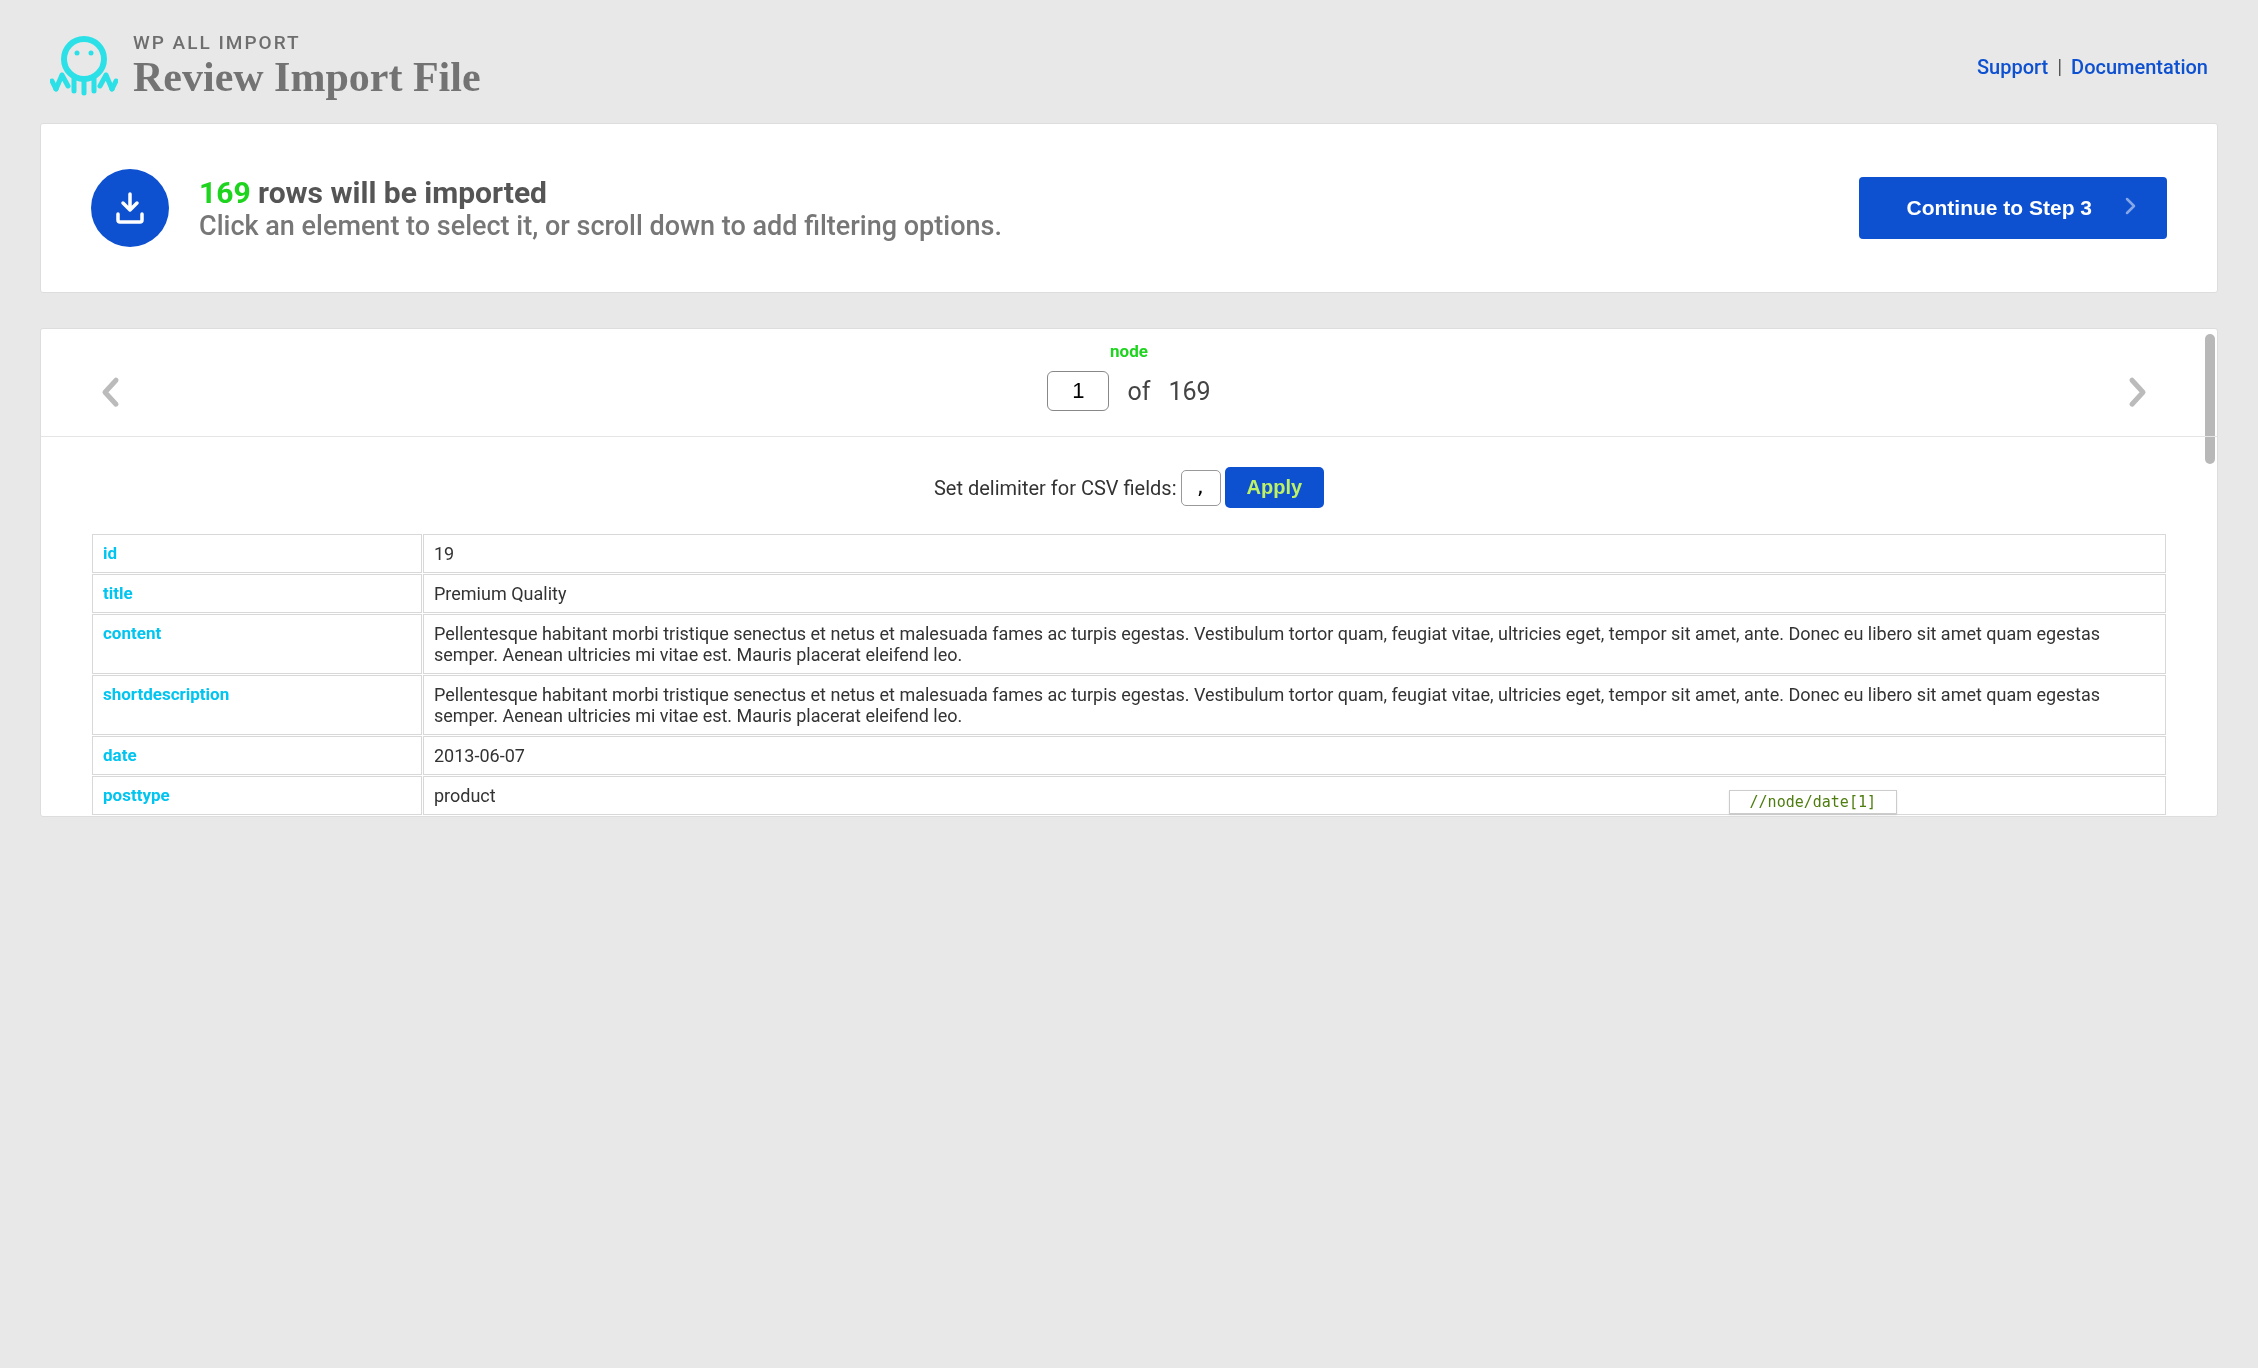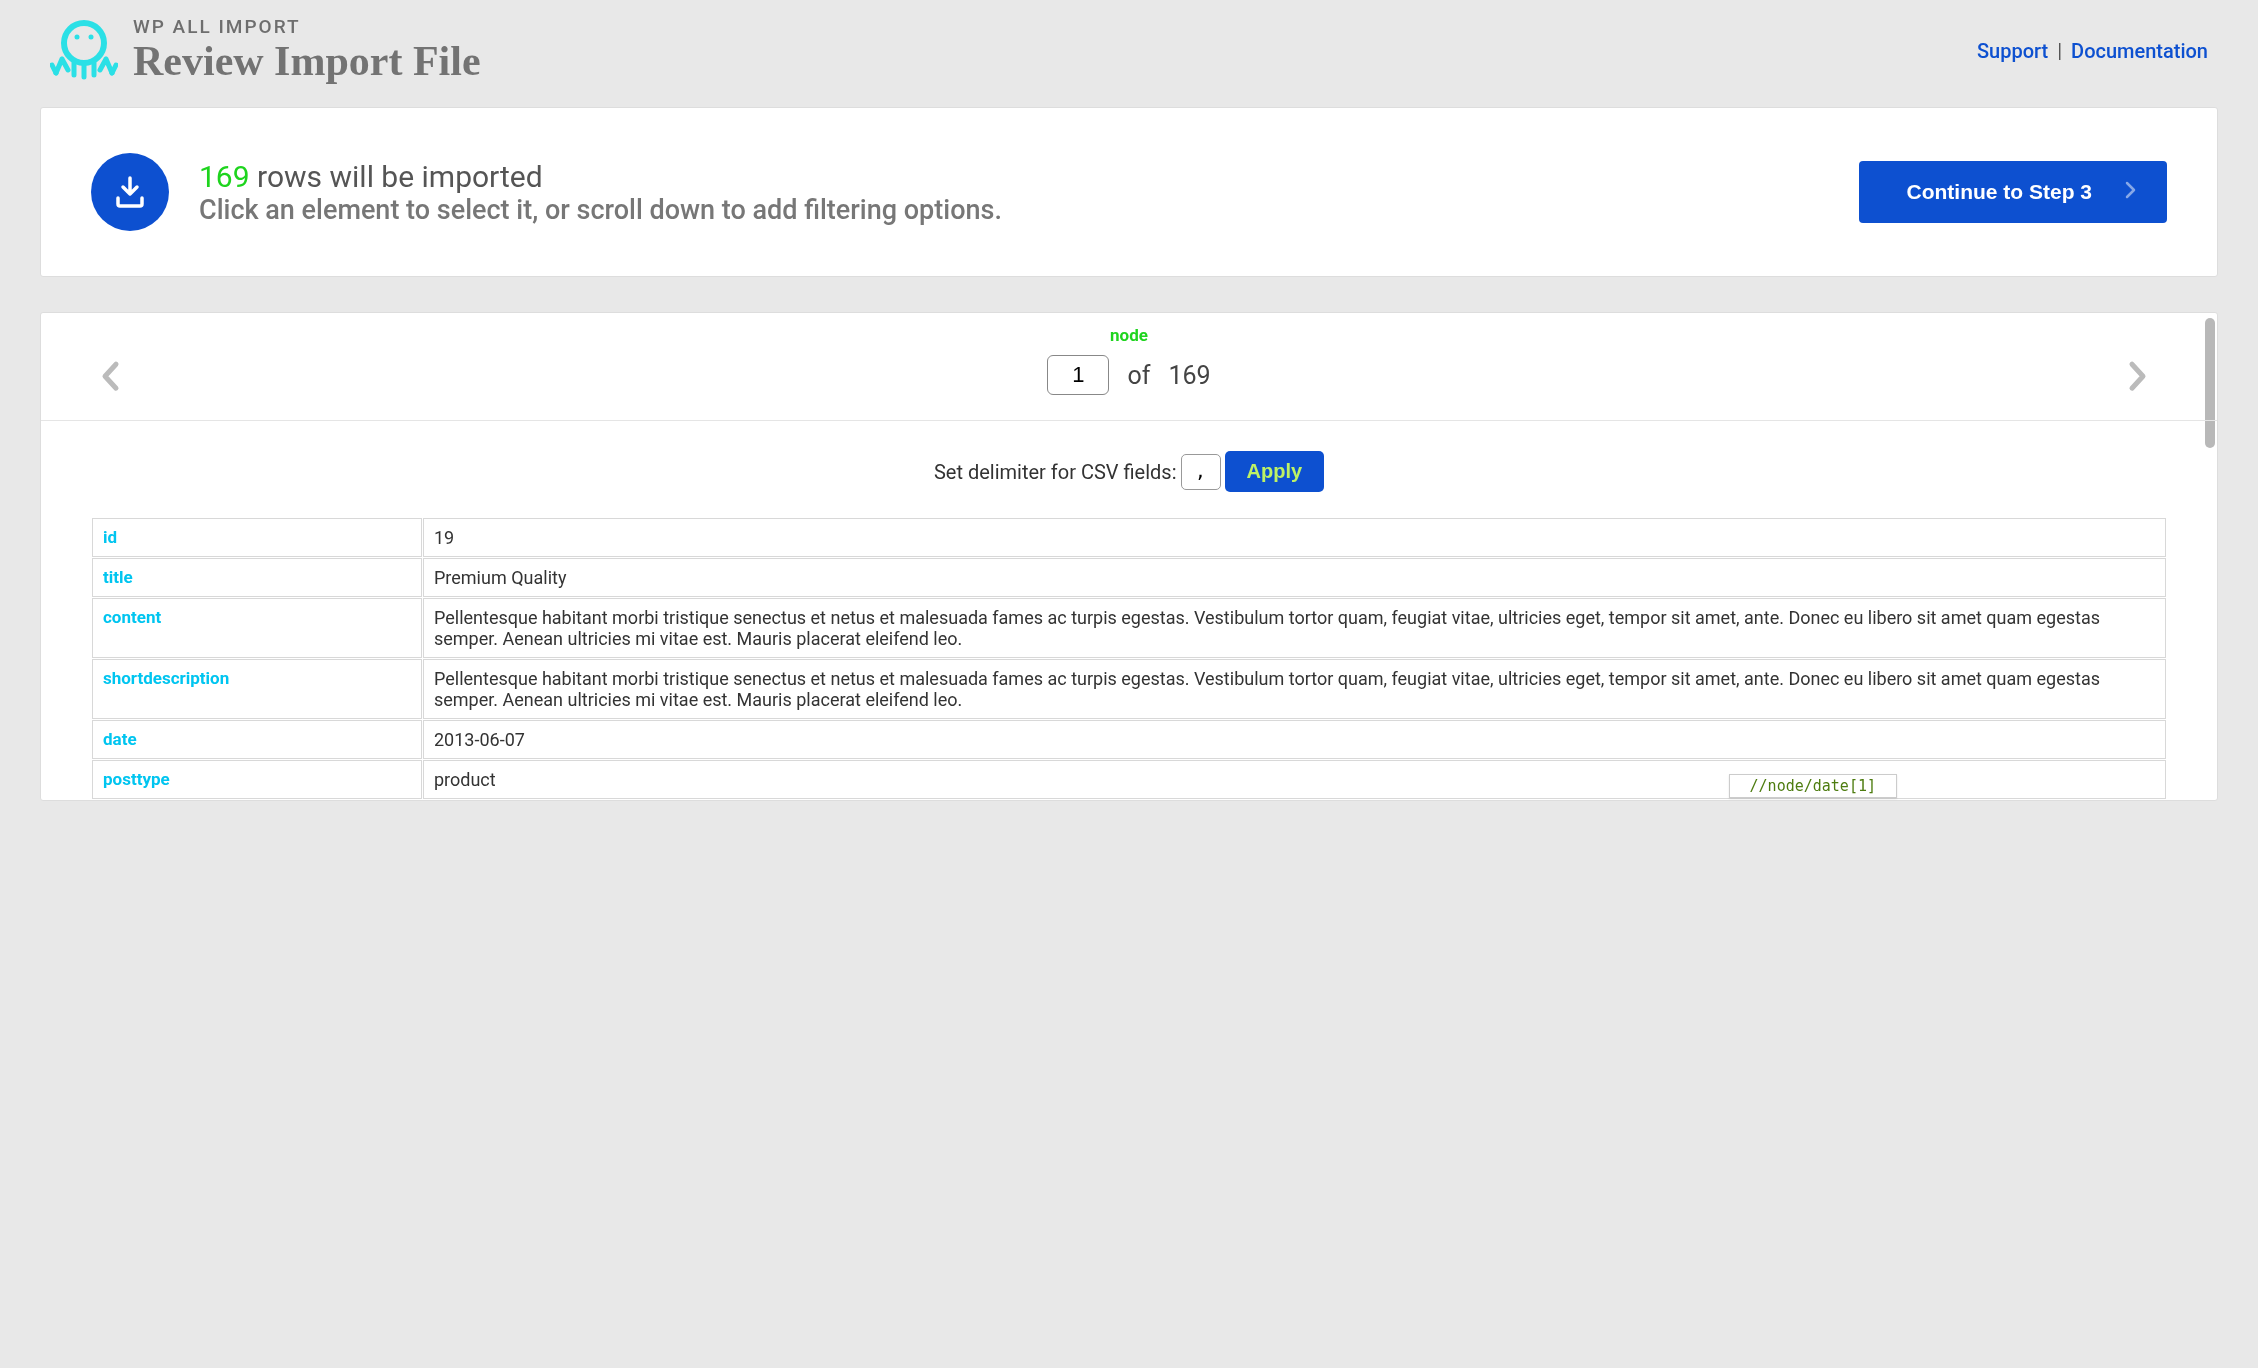--- a/index.html
+++ b/index.html
@@ -11,20 +11,21 @@
       font-family: -apple-system, BlinkMacSystemFont, "Segoe UI", Roboto, Helvetica, Arial, sans-serif;
       background: #e8e8e8;
       color: #333;
       padding: 0;
     }
     .header-row {
       display: flex;
       align-items: center;
       justify-content: space-between;
       padding: 15px 50px 20px 50px;
+      margin-top: 16px;
     }
     .header-left {
       display: flex;
       align-items: flex-start;
       gap: 15px;
     }
     .logo {
       flex-shrink: 0;
     }
     .title-block {
@@ -75,21 +76,21 @@
       height: 78px;
       background: #0d50d0;
       border-radius: 50%;
       display: flex;
       align-items: center;
       justify-content: center;
       flex-shrink: 0;
     }
     .panel-text .row-count {
       font-size: 30px;
-      font-weight: 400;
+      font-weight: 700;
       color: #555;
     }
     .panel-text .row-count .num {
       color: #1ed41e;
     }
     .panel-text .subtext {
       font-size: 27px;
       color: #777;
       font-weight: 500;
     }

